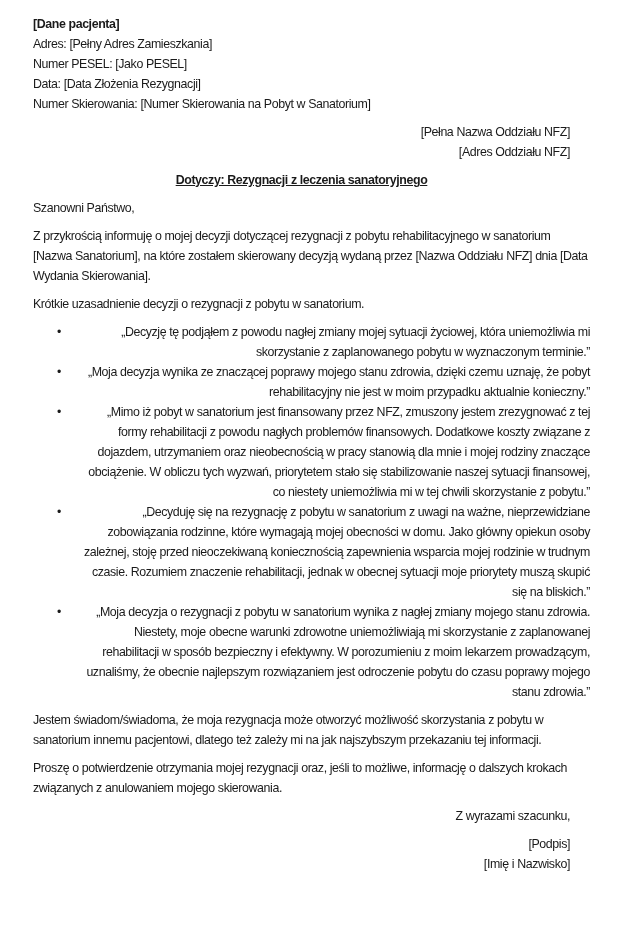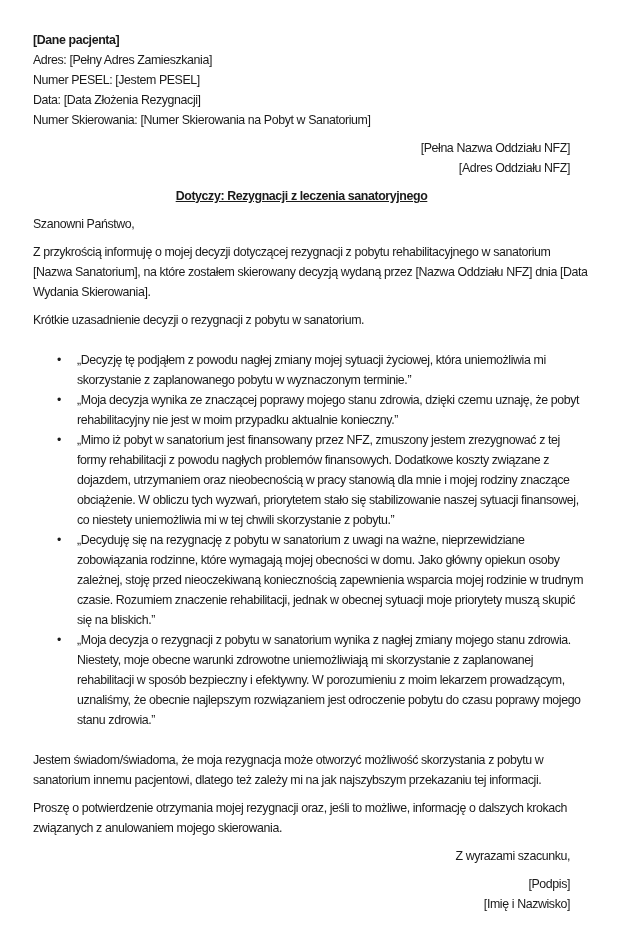--- a/index.html
+++ b/index.html
@@ -14,32 +14,33 @@
     font-family: "Liberation Sans", "DejaVu Sans", sans-serif;
     font-size: 12.4px;
     line-height: 20px;
     letter-spacing: -0.4px;
     color: #1a1a1a;
     -webkit-font-smoothing: antialiased;
   }
   .letter {
     box-sizing: border-box;
     width: 640px;
-    padding: 30px 50px 0 33px; 
+    padding: 14px 50px 0 33px; 
   }
   .block { margin: 0 0 8px 0; }
   .block:last-child { margin-bottom: 1px; }
   .line { margin: 0; }
   .bold { font-weight: bold; }
   .right { text-align: right; padding-right: 20px; } 
   .center { text-align: center; padding-right: 20px; text-decoration: underline; } 
   ul.reasons {
-    margin: 20px 0;
+    margin: 8px 0;
     padding: 0 0 0 44px;
     list-style: none;
+    text-align: right;
   }
   ul.reasons li {
     position: relative;
     margin: 0;
   }
   ul.reasons li::before {
     content: "\2022";
     position: absolute;
     left: -20px;
     top: 0;
@@ -48,21 +49,21 @@
   }
 </style>
 </head>
 <body>
 
 <div class="letter">
 
   <div class="block">
     <div class="line bold">[Dane pacjenta]</div>
     <div class="line">Adres: [Pełny Adres Zamieszkania]</div>
-    <div class="line">Numer PESEL: [Jestem PESEL]</div>
+    <div class="line">Numer PESEL: [Jako PESEL]</div>
     <div class="line">Data: [Data Złożenia Rezygnacji]</div>
     <div class="line">Numer Skierowania: [Numer Skierowania na Pobyt w Sanatorium]</div>
   </div>
 
   <div class="block right">
     <div class="line">[Pełna Nazwa Oddziału NFZ]</div>
     <div class="line">[Adres Oddziału NFZ]</div>
   </div>
 
   <p class="block center bold">Dotyczy: Rezygnacji z leczenia sanatoryjnego</p>

